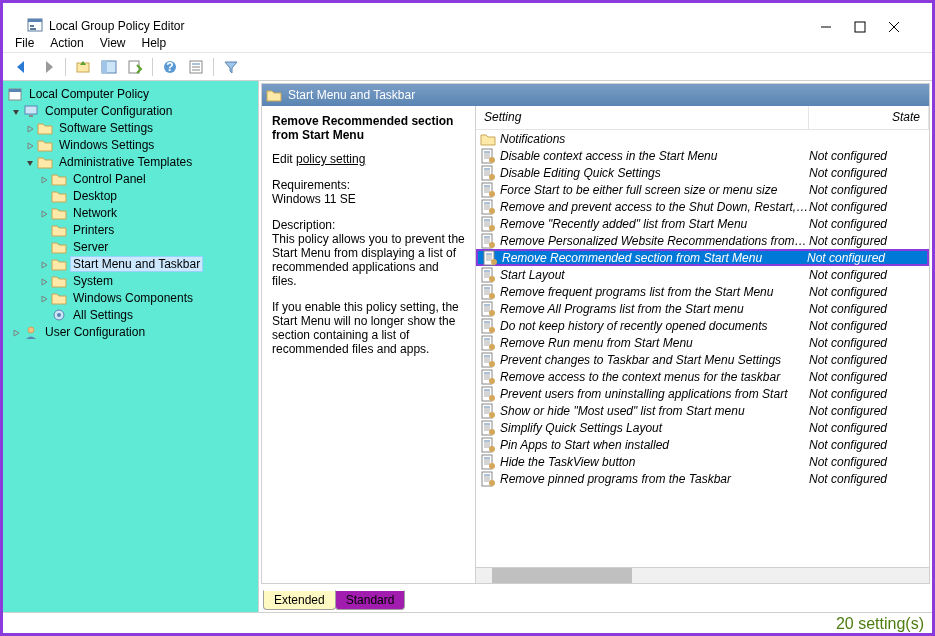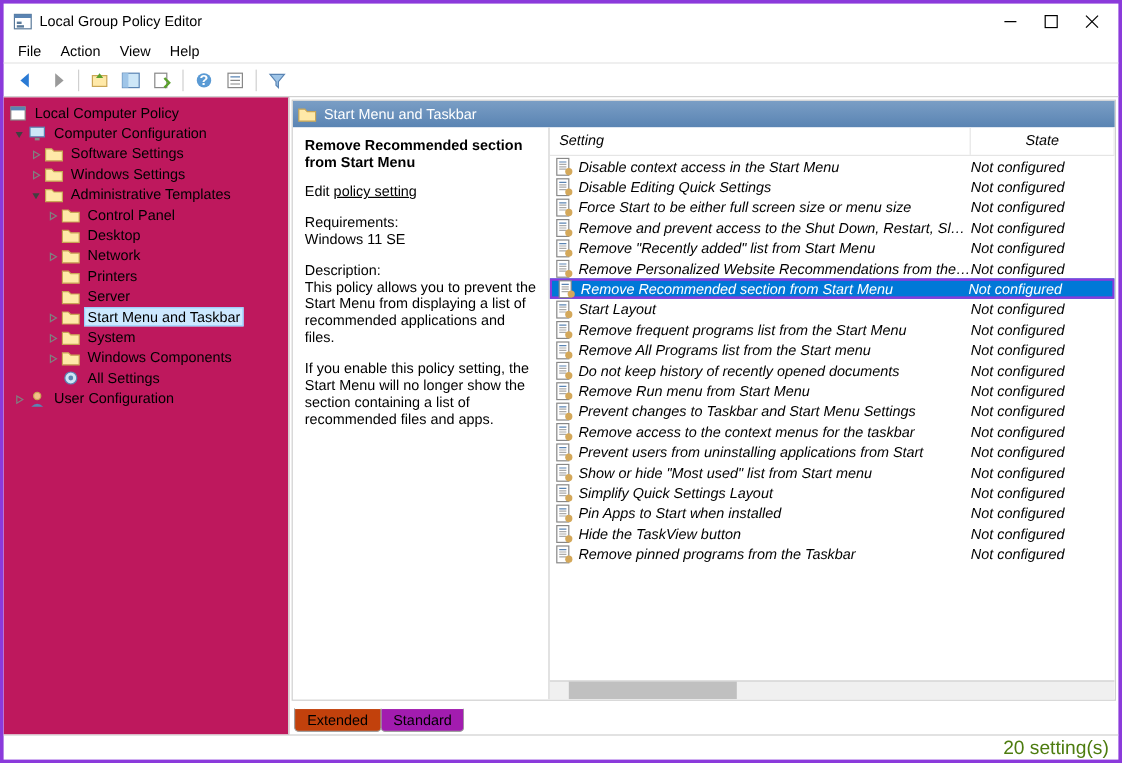--- a/index.html
+++ b/index.html
@@ -1,57 +1,57 @@
 <!DOCTYPE html>
 <html><head>
 <meta charset="utf-8">
 <style>
 * { box-sizing: border-box; margin: 0; padding: 0; font-family: "Segoe UI", Tahoma, sans-serif; font-size: 12px; }
 body { background: #fff; width: 935px; height: 636px; border: 3px solid #8b3adb; display: flex; flex-direction: column; overflow: hidden; }
-.titlebar { height: 30px; display: flex; align-items: center; padding: 0 8px; }
+.titlebar { height: 30px; display: flex; align-items: flex-end; padding: 0 24px; }
 .titlebar .title { flex: 1; color: #000; font-size: 12px; }
 .titlebar .icon { width: 16px; height: 16px; margin-right: 6px; }
 .winbtns { display: flex; gap: 22px; padding-right: 8px; }
 .winbtn { width: 12px; height: 12px; }
 .menubar { height: 20px; display: flex; align-items: center; padding: 0 12px; gap: 16px; border-bottom: 1px solid #e5e5e5; }
 .menubar span { cursor: default; }
 .toolbar { height: 28px; display: flex; align-items: center; padding: 0 8px; gap: 4px; border-bottom: 1px solid #d0d0d0; }
 .tool { width: 22px; height: 22px; display: flex; align-items: center; justify-content: center; }
 .tool.sep { width: 1px; height: 18px; background: #d0d0d0; margin: 0 2px; }
 .main { flex: 1; display: flex; border-bottom: 1px solid #d0d0d0; overflow: hidden; }
-.tree { width: 238px; border-right: 1px solid #d0d0d0; padding: 4px 0; overflow: auto; background: #be185d; }
+.tree { width: 256px; border-right: 1px solid #d0d0d0; padding: 4px 0; overflow: auto; background: #5eead4; }
 .tree-item { display: flex; align-items: center; height: 17px; cursor: default; white-space: nowrap; }
 .tree-item .expander { width: 10px; height: 10px; margin-right: 2px; }
 .tree-item .spacer { display:inline-block; }
 .tree-item .ticon { width: 16px; height: 16px; margin-right: 3px; }
 .tree-item.selected .label { background: #cce8ff; border: 1px solid #99d1ff; padding: 0 2px; }
 .tree-item .label { padding: 0 3px; }
 .content { flex: 1; display: flex; flex-direction: column; overflow: hidden; }
 .listwrap { flex: 1; display: flex; flex-direction: column; border: 1px solid #d0d0d0; margin: 2px; overflow: hidden; }
 .listheader { height: 22px; background: linear-gradient(#7a9ec5, #5a84b3); color: #fff; display: flex; align-items: center; padding: 0 4px; font-weight: normal; }
 .listheader .hicon { width: 16px; height: 16px; margin-right: 6px; }
 .listbody { flex: 1; display: flex; overflow: hidden; }
 .descpane { width: 214px; border-right: 1px solid #d0d0d0; padding: 8px 10px; overflow: auto; }
 .descpane .dtitle { font-weight: bold; margin-bottom: 10px; }
 .descpane a { color: #000000; }
 .descpane .sect { margin-bottom: 12px; }
 .listpane { flex: 1; display: flex; flex-direction: column; overflow: hidden; font-style: italic; }
 .colheaders { display: flex; height: 24px; border-bottom: 1px solid #e5e5e5; }
 .colheaders .col { padding: 4px 8px; border-right: 1px solid #e5e5e5; }
 .col-setting { flex: 1; }
-.col-state { width: 120px; text-align: center; }
+.col-state { width: 120px; text-align: right; }
 .rows { flex: 1; overflow-y: auto; overflow-x: hidden; }
 .row { display: flex; height: 17px; align-items: center; white-space: nowrap; }
 .row .ricon { width: 16px; height: 16px; margin: 0 4px 0 4px; flex-shrink: 0; }
 .row .rsetting { flex: 1; overflow: hidden; text-overflow: ellipsis; }
 .row .rstate { width: 120px; }
 .row.selected { background: #0078d7; color: #fff; border: 2px solid #8b3adb; }
 .row.selected .rstate { color: #fff; }
 .tabs { height: 22px; display: flex; align-items: flex-end; padding-left: 2px; margin: 2px; }
-.tab { border: 1px solid #a0a0a0; border-top-color: #fff; border-radius: 0 0 4px 4px; padding: 2px 10px; background: #c2410c; margin-right: -1px; position: relative; }
+.tab { border: 1px solid #a0a0a0; border-top-color: #fff; border-radius: 0 0 4px 4px; padding: 2px 10px; background: #fef9c3; margin-right: -1px; position: relative; }
 .tab.active { border-top: 1px solid #fff; z-index: 2; }
 .tab.inactive { background: #a21caf; }
 .statusbar { height: 20px; padding: 2px 8px; font-size: 16px; color: #4d7c0f; text-align: right; }
 .scrollbar-h { height: 16px; background: #f0f0f0; border-top: 1px solid #d0d0d0; display: flex; }
 .scrollbar-h .thumb { width: 140px; height: 100%; background: #c0c0c0; margin-left: 16px; }
 </style>
 </head>
 <body>
 
 <div class="titlebar">
@@ -311,20 +311,27 @@
         </div>
 
         <div class="listpane">
           <div class="colheaders">
             <div class="col col-setting">Setting</div>
             <div class="col col-state">State</div>
           </div>
           <div class="rows" id="rows">
               <div class="row">
                 <span class="ricon"><svg width="16" height="16">
+                    <path d="M1 4 L6 4 L8 6 L15 6 L15 14 L1 14 Z" fill="#ffe9a8" stroke="#c9a655"></path>
+                  </svg></span>
+                <span class="rsetting">Notifications</span>
+                <span class="rstate"></span>
+              </div>
+              <div class="row">
+                <span class="ricon"><svg width="16" height="16">
                     <rect x="2" y="1" width="10" height="14" fill="#fff" stroke="#888"></rect>
                     <line x1="4" y1="4" x2="10" y2="4" stroke="#5a84b3"></line>
                     <line x1="4" y1="6" x2="10" y2="6" stroke="#aaa"></line>
                     <line x1="4" y1="8" x2="10" y2="8" stroke="#aaa"></line>
                     <line x1="4" y1="10" x2="10" y2="10" stroke="#aaa"></line>
                     <circle cx="12" cy="12" r="3" fill="#d4a85a"></circle>
                   </svg></span>
                 <span class="rsetting">Disable context access in the Start Menu</span>
                 <span class="rstate">Not configured</span>
               </div>

